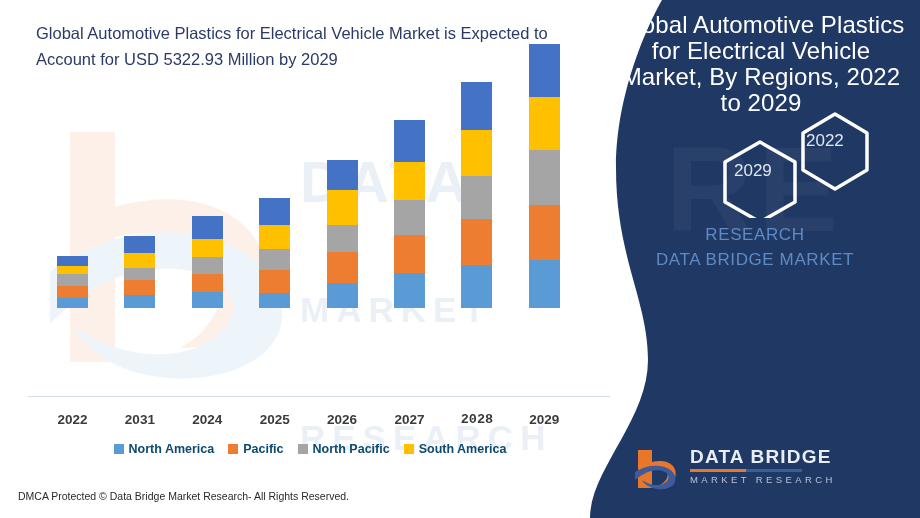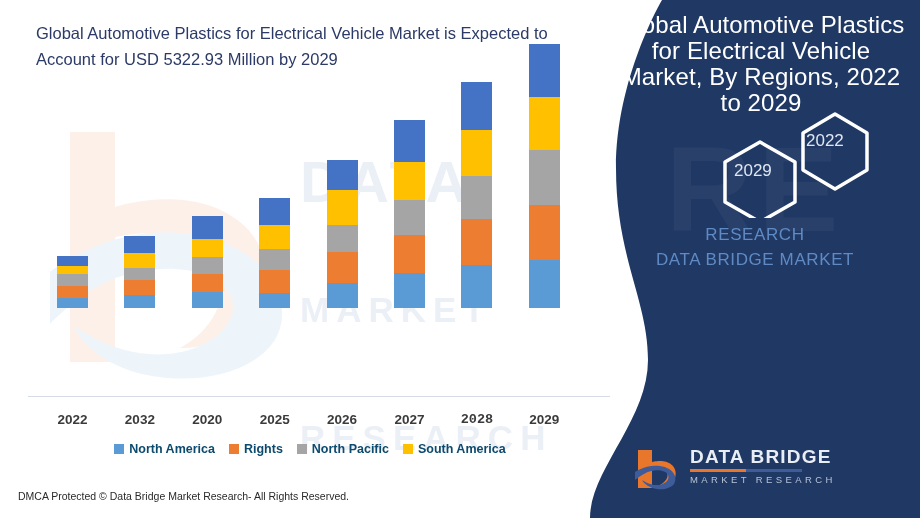--- a/index.html
+++ b/index.html
@@ -299,38 +299,38 @@
           <div class="bar" style="left: 528.8px; width: 31px;">
             <div class="seg" style="background: rgb(68, 114, 196); height: 53px;"></div>
             <div class="seg" style="background: rgb(255, 192, 0); height: 53px;"></div>
             <div class="seg" style="background: rgb(165, 165, 165); height: 55px;"></div>
             <div class="seg" style="background: rgb(237, 125, 49); height: 55px;"></div>
             <div class="seg" style="background: rgb(91, 155, 213); height: 48px;"></div>
           </div>
         </div>
       <div id="xlabels-host">
           <div class="xlabel" style="left: 37.5px;">2022</div>
-          <div class="xlabel" style="left: 104.9px;">2032</div>
-          <div class="xlabel" style="left: 172.3px;">2020</div>
+          <div class="xlabel" style="left: 104.9px;">2031</div>
+          <div class="xlabel" style="left: 172.3px;">2024</div>
           <div class="xlabel" style="left: 239.7px;">2025</div>
           <div class="xlabel" style="left: 307.1px;">2026</div>
           <div class="xlabel" style="left: 374.5px;">2027</div>
           <div class="xlabel" style="left: 441.9px; font-family: Liberation Mono, monospace;">2028</div>
           <div class="xlabel" style="left: 509.3px;">2029</div>
         </div>
     </div>
 
     <div class="legend" id="legend-host">
         <div class="legend-item">
           <span class="legend-swatch" style="background: rgb(91, 155, 213);"></span>
           <span class="legend-label">North America</span>
         </div>
         <div class="legend-item">
           <span class="legend-swatch" style="background: rgb(237, 125, 49);"></span>
-          <span class="legend-label">Rights</span>
+          <span class="legend-label">Pacific</span>
         </div>
         <div class="legend-item">
           <span class="legend-swatch" style="background: rgb(165, 165, 165);"></span>
           <span class="legend-label">North Pacific</span>
         </div>
         <div class="legend-item">
           <span class="legend-swatch" style="background: rgb(255, 192, 0);"></span>
           <span class="legend-label">South America</span>
         </div>
       </div>

